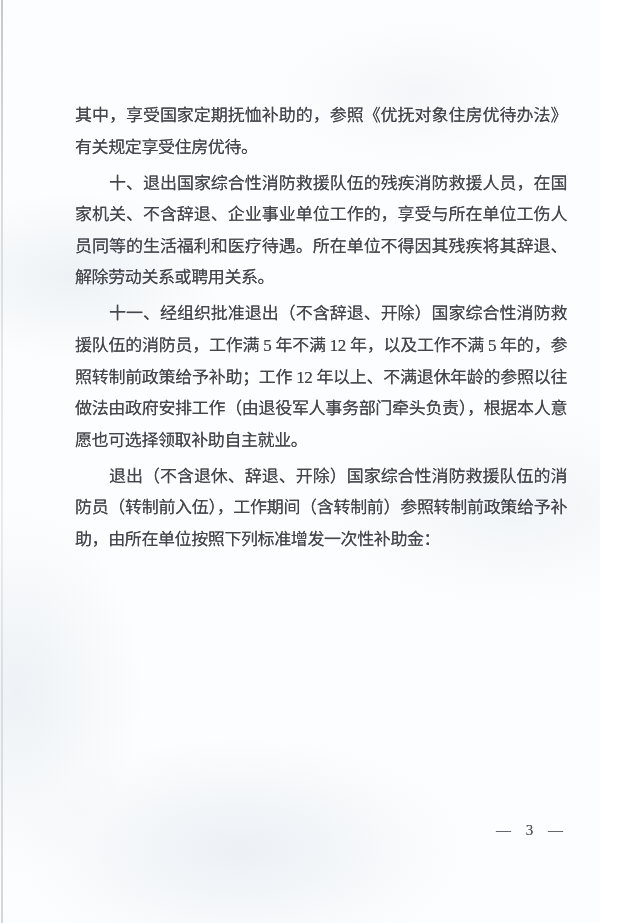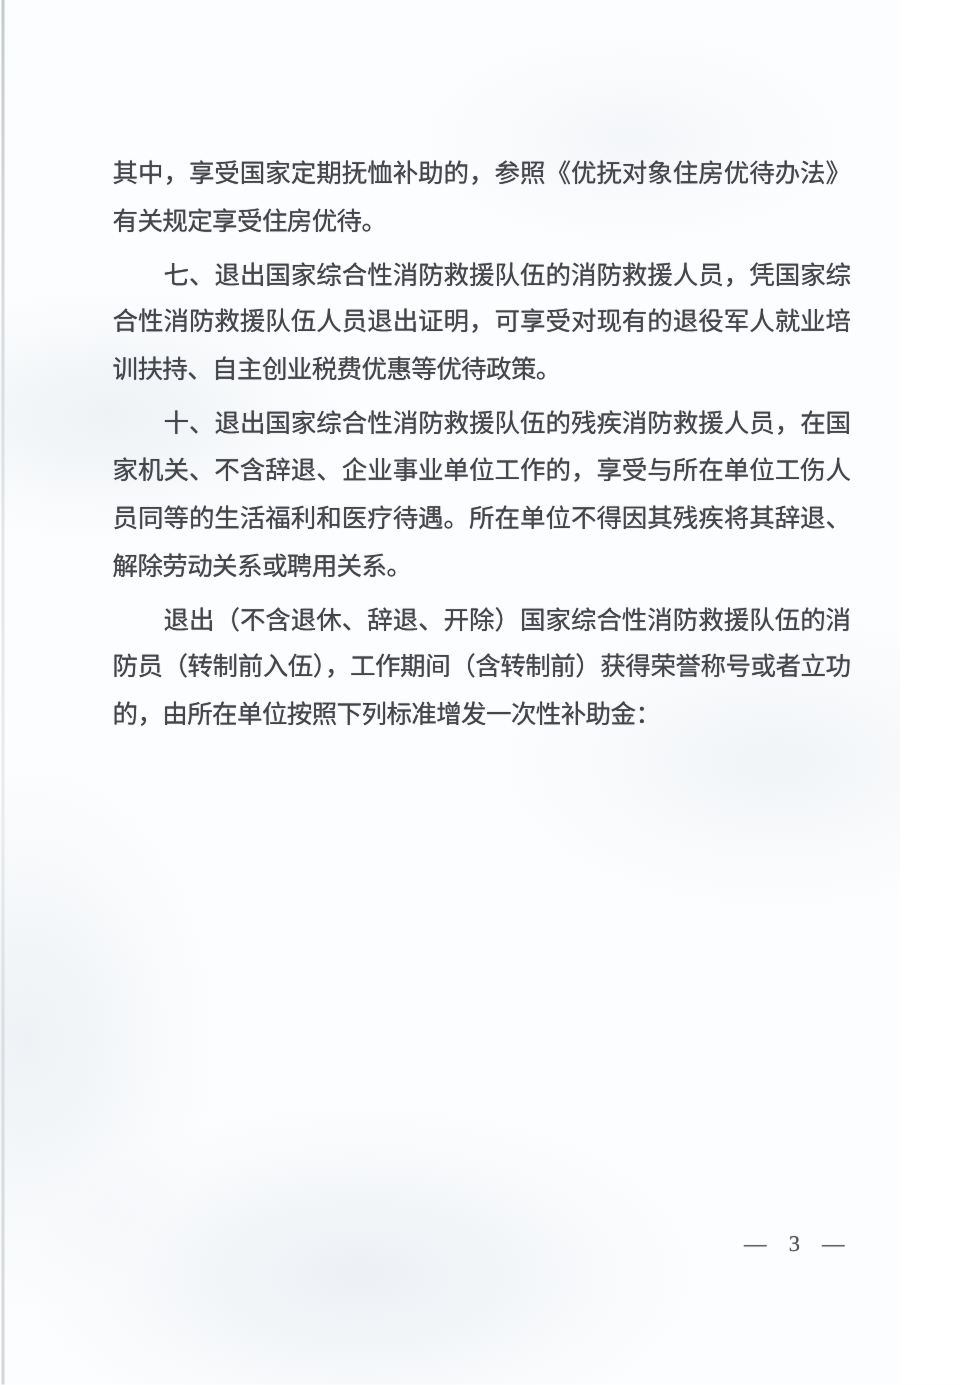--- a/index.html
+++ b/index.html
@@ -73,20 +73,20 @@
 </style>
 </head>
 <body>
 
 <div class="page">
 
   <div class="scan-edge"></div>
 
   <div class="doc-text">
     <p class="para">其中，享受国家定期抚恤补助的，参照《优抚对象住房优待办法》有关规定享受住房优待。</p>
-    <p class="para indent">七、退出国家综合性消防救援队伍的消防救援人员，凭国家综合性消防救援队伍人员退出证明，可享受对现有的退役军人就业培训扶持、自主创业税费优惠等优待政策。</p>
     <p class="para indent">十、退出国家综合性消防救援队伍的残疾消防救援人员，在国家机关、不含辞退、企业事业单位工作的，享受与所在单位工伤人员同等的生活福利和医疗待遇。所在单位不得因其残疾将其辞退、解除劳动关系或聘用关系。</p>
-    <p class="para indent">退出（不含退休、辞退、开除）国家综合性消防救援队伍的消防员（转制前入伍），工作期间（含转制前）获得荣誉称号或者立功的，由所在单位按照下列标准增发一次性补助金：</p>
+    <p class="para indent">十一、经组织批准退出（不含辞退、开除）国家综合性消防救援队伍的消防员，工作满 5 年不满 12 年，以及工作不满 5 年的，参照转制前政策给予补助；工作 12 年以上、不满退休年龄的参照以往做法由政府安排工作（由退役军人事务部门牵头负责），根据本人意愿也可选择领取补助自主就业。</p>
+    <p class="para indent">退出（不含退休、辞退、开除）国家综合性消防救援队伍的消防员（转制前入伍），工作期间（含转制前）参照转制前政策给予补助，由所在单位按照下列标准增发一次性补助金：</p>
   </div>
 
   <div class="page-num">— 3 —</div>
 
 </div>
 
 </body></html>

